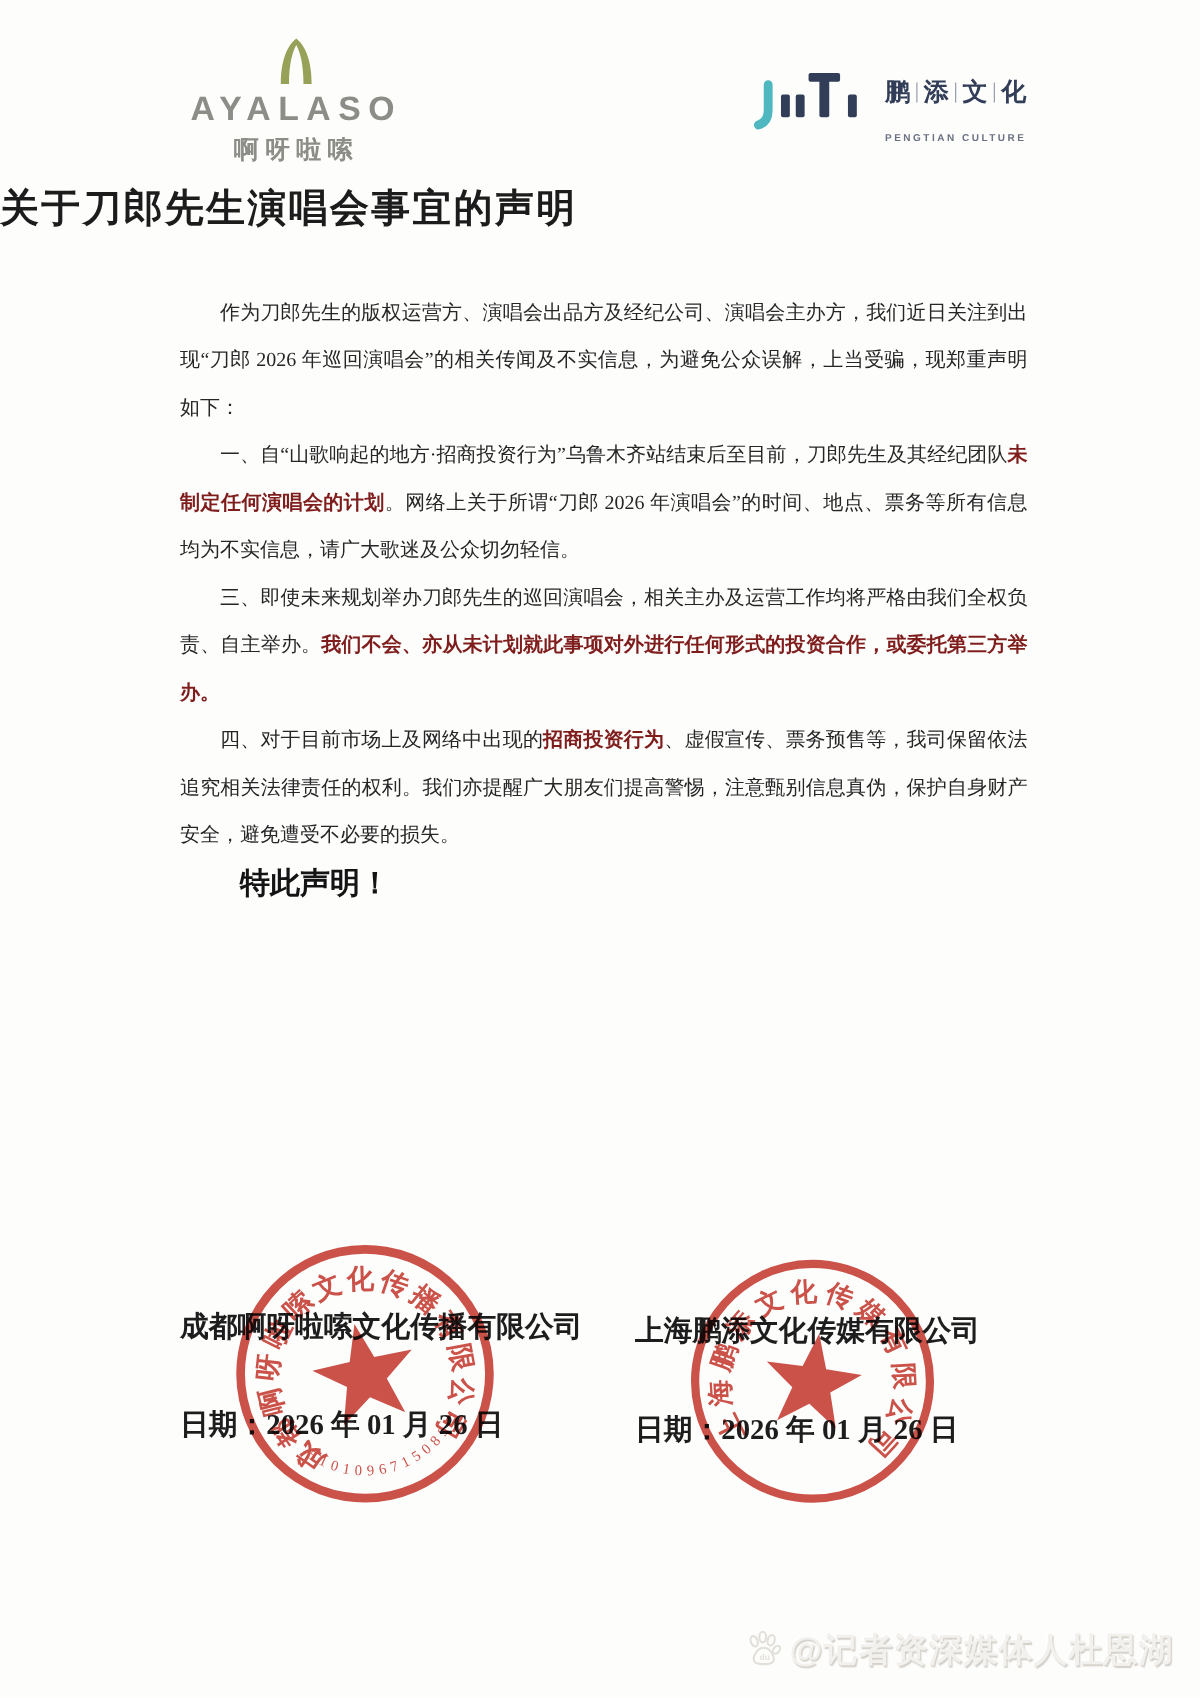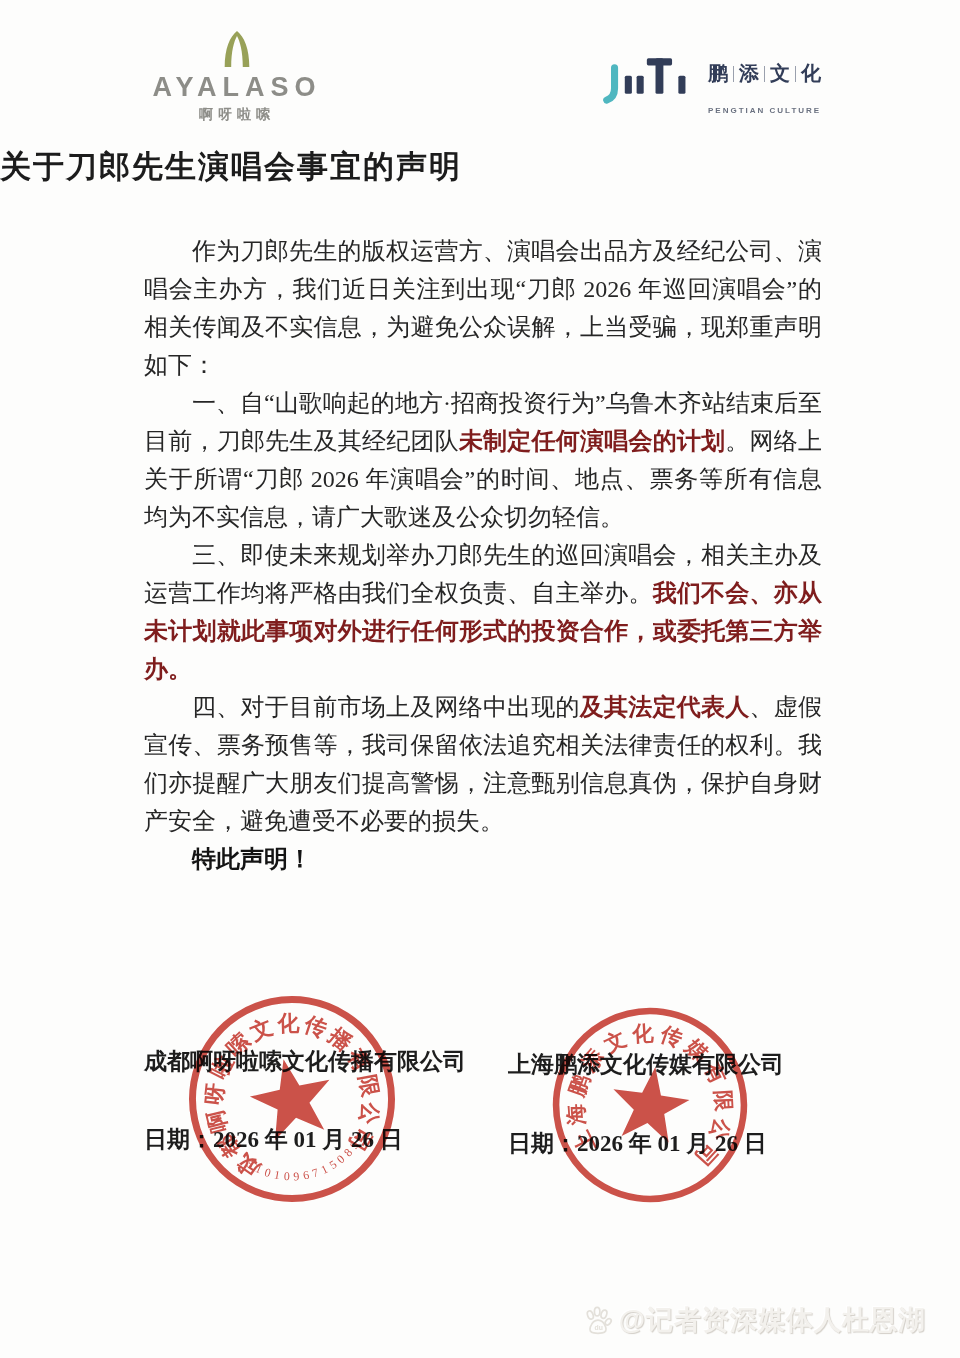--- a/index.html
+++ b/index.html
@@ -9,56 +9,56 @@
     font-family:"Liberation Serif","DejaVu Serif",serif;
     color:#222;
   }
   .page{position:absolute;inset:0;}
 
   
   .logo-ayalaso{position:absolute;left:138px;top:28px;width:198px;text-align:center;}
   .ay-arch{display:block;margin:0 auto;}
   .ay-name{font-family:"Liberation Sans","DejaVu Sans",sans-serif;font-weight:bold;
            font-size:27px;letter-spacing:6px;color:#8d8d88;margin-top:2px;}
-  .ay-cn{font-size:14px;letter-spacing:5px;color:#8d8d88;margin-top:3px;font-weight:bold;}
+  .ay-cn{font-size:20px;letter-spacing:5px;color:#8d8d88;margin-top:3px;font-weight:bold;}
 
   .logo-pengtian{position:absolute;left:602px;top:52px;display:flex;align-items:flex-start;gap:10px;}
   .pt-right{padding-top:8px;}
   .pt-cn{display:flex;align-items:center;font-weight:bold;font-size:20px;color:#323d58;
          font-family:"Liberation Sans","DejaVu Sans",sans-serif;}
   .pt-cn .sep{width:1px;height:16px;background:#9aa0ad;margin:0 5px;}
   .pt-en{font-family:"Liberation Sans","DejaVu Sans",sans-serif;font-size:8px;letter-spacing:2px;
          color:#6a7180;font-weight:bold;margin-top:19px;}
 
   
   h1.doc-title{position:absolute;top:146px;left:0;width:100%;text-align:left;margin:0;
      font-size:31px;font-weight:bold;letter-spacing:2px;color:#1c1c1c;}
 
   
   .doc-body{position:absolute;top:232px;left:144px;width:678px;}
-  .doc-body p.para{margin:0;font-size:24px;line-height:38px;text-align:justify;
+  .doc-body p.para{margin:0;font-size:16px;line-height:38px;text-align:justify;
      text-indent:2em;color:#262626;}
   .doc-body p.para b{font-weight:bold;color:#7f1d1d;}
   p.closing{margin:0;font-size:24px;line-height:38px;text-indent:2em;font-weight:bold;color:#141414;}
 
   
   .sig-company{position:absolute;font-size:23px;font-weight:bold;color:#1d1d1d;white-space:nowrap;}
   .sig-date{position:absolute;font-size:23px;font-weight:bold;color:#1d1d1d;white-space:nowrap;}
   .sig-company.left{left:144px;top:1046px;}
   .sig-company.right{left:508px;top:1049px;}
   .sig-date.left{left:144px;top:1124px;}
   .sig-date.right{left:508px;top:1128px;}
 
   .seal{position:absolute;mix-blend-mode:multiply;opacity:.86;}
   .seal.left{left:185px;top:992px;transform:rotate(-12deg);}
   .seal.right{left:549px;top:1004px;transform:rotate(8deg);}
   .seal text{font-family:"Liberation Serif","DejaVu Serif",serif;}
 
   
-  .watermark{position:absolute;right:34px;top:1302px;display:flex;align-items:flex-end;gap:4px;}
+  .watermark{position:absolute;right:21px;top:1302px;display:flex;align-items:flex-start;gap:4px;}
   .wm-text{font-family:"Liberation Sans","DejaVu Sans",sans-serif;font-size:27px;font-weight:bold;
      color:#f3f1ed;text-shadow:1px 1px 1px #d3cfc8,-1px -1px 1px #ffffff;letter-spacing:1px;}
 </style>
 </head>
 <body>
 
 <div class="page">
 
   <div class="logo-ayalaso">
     <svg class="ay-arch" width="44" height="42" viewBox="0 0 60 58">
@@ -91,21 +91,21 @@
     </div>
   </div>
 
   <h1 class="doc-title">关于刀郎先生演唱会事宜的声明</h1>
 
   <main class="doc-body">
     <div>
         <p class="para"><span>作为刀郎先生的版权运营方、演唱会出品方及经纪公司、演唱会主办方，我们近日关注到出现“刀郎 2026 年巡回演唱会”的相关传闻及不实信息，为避免公众误解，上当受骗，现郑重声明如下：</span></p>
         <p class="para"><span>一、自“山歌响起的地方·招商投资行为”乌鲁木齐站结束后至目前，刀郎先生及其经纪团队</span><b>未制定任何演唱会的计划</b><span>。网络上关于所谓“刀郎 2026 年演唱会”的时间、地点、票务等所有信息均为不实信息，请广大歌迷及公众切勿轻信。</span></p>
         <p class="para"><span>三、即使未来规划举办刀郎先生的巡回演唱会，相关主办及运营工作均将严格由我们全权负责、自主举办。</span><b>我们不会、亦从未计划就此事项对外进行任何形式的投资合作，或委托第三方举办。</b></p>
-        <p class="para"><span>四、对于目前市场上及网络中出现的</span><b>及其法定代表人</b><span>、虚假宣传、票务预售等，我司保留依法追究相关法律责任的权利。我们亦提醒广大朋友们提高警惕，注意甄别信息真伪，保护自身财产安全，避免遭受不必要的损失。</span></p>
+        <p class="para"><span>四、对于目前市场上及网络中出现的</span><b>招商投资行为</b><span>、虚假宣传、票务预售等，我司保留依法追究相关法律责任的权利。我们亦提醒广大朋友们提高警惕，注意甄别信息真伪，保护自身财产安全，避免遭受不必要的损失。</span></p>
       </div>
     <p class="closing">特此声明！</p>
   </main>
 
   <div class="sig-company left">成都啊呀啦嗦文化传播有限公司</div>
   <div class="sig-company right">上海鹏添文化传媒有限公司</div>
   <div class="sig-date left">日期：2026 年 01 月 26 日</div>
   <div class="sig-date right">日期：2026 年 01 月 26 日</div>
 
   <svg class="seal left" width="214" height="214" viewBox="0 0 200 200">

